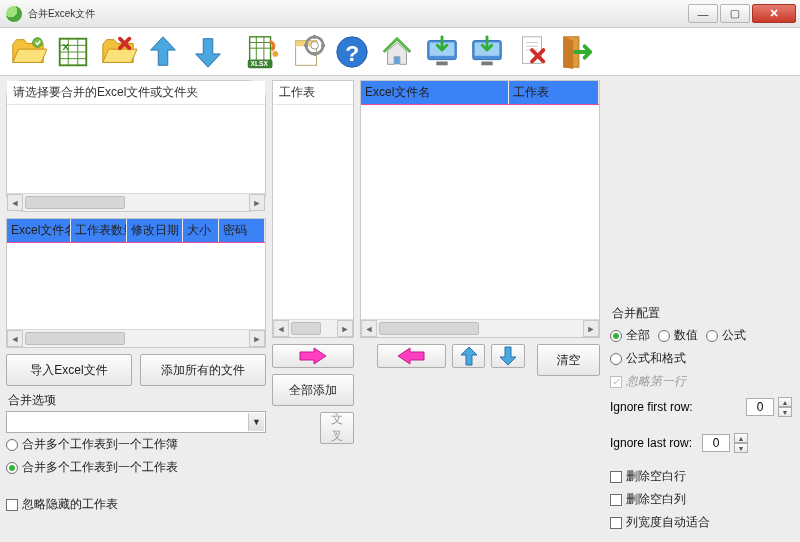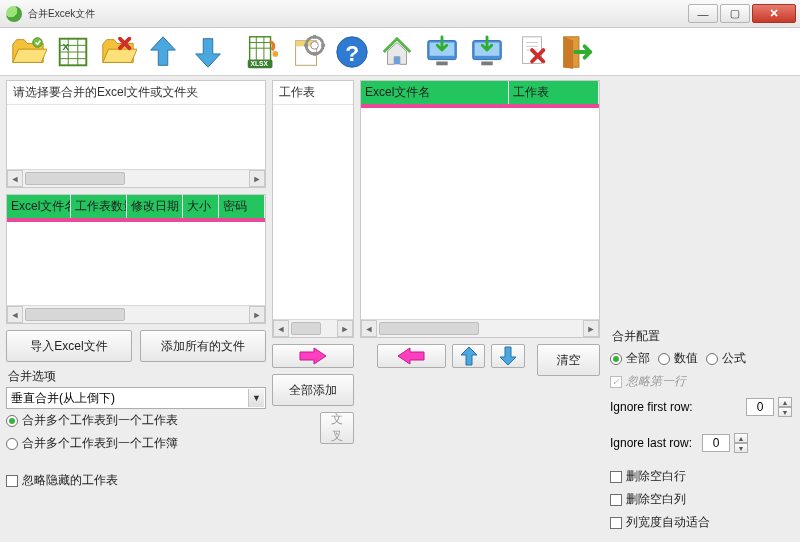--- a/index.html
+++ b/index.html
@@ -30,21 +30,21 @@
   .panel { background:#fff; border:1px solid #c9c9c9; display:flex; flex-direction:column; }
   .panel-header { background:#fff; color:#333; font-size:12px; padding:3px 6px; border-bottom:1px solid #e4e4e4; }
   .panel-body { flex:1; overflow:hidden; position:relative; }
   .fake-hscroll { height:18px; background:#f1f1f1; border-top:1px solid #d9d9d9; position:relative; }
   .fake-hscroll .thumb { position:absolute; top:2px; height:13px; background:#d7d7d7; border:1px solid #bdbdbd; border-radius:2px; }
   .fake-hscroll .arrow { position:absolute; top:0; width:16px; height:17px; background:#ebebeb; border:1px solid #c9c9c9; display:flex; align-items:center; justify-content:center; font-size:9px; color:#666; }
   .fake-hscroll .arrow.l { left:0; }
   .fake-hscroll .arrow.r { right:0; }
 
   
-  .grid-head { display:flex; background:#22c55e; border-bottom:4px solid #ec4899; }
+  .grid-head { display:flex; background:#3b82f6; border-bottom:1px solid #ec4899; }
   .grid-head .cell { padding:3px 4px; font-size:12px; border-right:1px solid #e9e9e9; color:#222; white-space:nowrap; overflow:hidden; }
   .grid-body { flex:1; background:#fff; }
 
   .btnrow { display:flex; gap:8px; margin-top:6px; }
   .btn { height:32px; padding:0 10px; border:1px solid #adadad; border-radius:2px; background:linear-gradient(#fdfdfd,#e7e7e7); display:flex; align-items:center; justify-content:center; font-size:12px; color:#222; }
   .btn.wide { flex:1; }
   .btn.disabled { color:#9a9a9a; }
 
   .section-label { font-size:12px; color:#222; margin:6px 0 2px 2px; }
 
@@ -182,21 +182,21 @@
         <rect x="6" y="4" width="16" height="32" fill="#e09a3a" stroke="#b5761f"></rect>
         <path d="M6 4l10 4v30l-10-2z" fill="#c87a26"></path>
         <path d="M18 20h16m0 0l-6-6m6 6l-6 6" stroke="#2fae2f" stroke-width="4" fill="none" stroke-linecap="round"></path>
       </svg>
     </div>
 </div>
 
 <div class="main">
 
   <div class="col col-left">
-    <div class="panel" style="height:108px;">
+    <div class="panel" style="height:132px;border-radius:18px;">
       <div class="panel-header">请选择要合并的Excel文件或文件夹</div>
       <div class="panel-body"></div>
       <div class="fake-hscroll">
         <div class="arrow l">◄</div>
           <div class="thumb" style="left:18px; width:100px;"></div>
           <div class="arrow r">►</div>
       </div>
     </div>
 
     <div class="panel" style="height:130px; margin-top:6px;">
@@ -215,31 +215,30 @@
       </div>
     </div>
 
     <div class="btnrow">
       <div class="btn wide">导入Excel文件</div>
       <div class="btn wide">添加所有的文件</div>
     </div>
 
     <div class="section-label">合并选项</div>
     <div class="combo">
-      <span>垂直合并(从上倒下)</span>
       <div class="arrow">▼</div>
     </div>
 
+    <div class="radio-row">
+      <span class="radio-dot"></span>
+      <span>合并多个工作表到一个工作簿</span>
+    </div>
     <div class="radio-row">
       <span class="radio-dot checked"></span>
       <span>合并多个工作表到一个工作表</span>
-    </div>
-    <div class="radio-row">
-      <span class="radio-dot"></span>
-      <span>合并多个工作表到一个工作簿</span>
     </div>
 
     <div style="height:14px"></div>
     <div class="check-row">
       <span class="checkbox"></span>
       <span>忽略隐藏的工作表</span>
     </div>
   </div>
 
   <div class="col col-mid1">
@@ -311,20 +310,24 @@
         </div>
       <div class="radio-row">
           <span class="radio-dot"></span>
           <span>数值</span>
         </div>
       <div class="radio-row">
           <span class="radio-dot"></span>
           <span>公式</span>
         </div>
     </div>
+    <div class="radio-row">
+        <span class="radio-dot"></span>
+        <span>公式和格式</span>
+      </div>
     <div class="check-row disabled">
         <span class="checkbox checked" style="border-color:#bcbcbc;color:#bcbcbc"></span>
         <span>忽略第一行</span>
       </div>
 
     <div style="display:flex; align-items:center; margin:4px 0;gap:44px;">
       <span class="row-label">Ignore first row:</span>
       <div class="spin">
         <input value="0" style="">
         <div class="btns">

